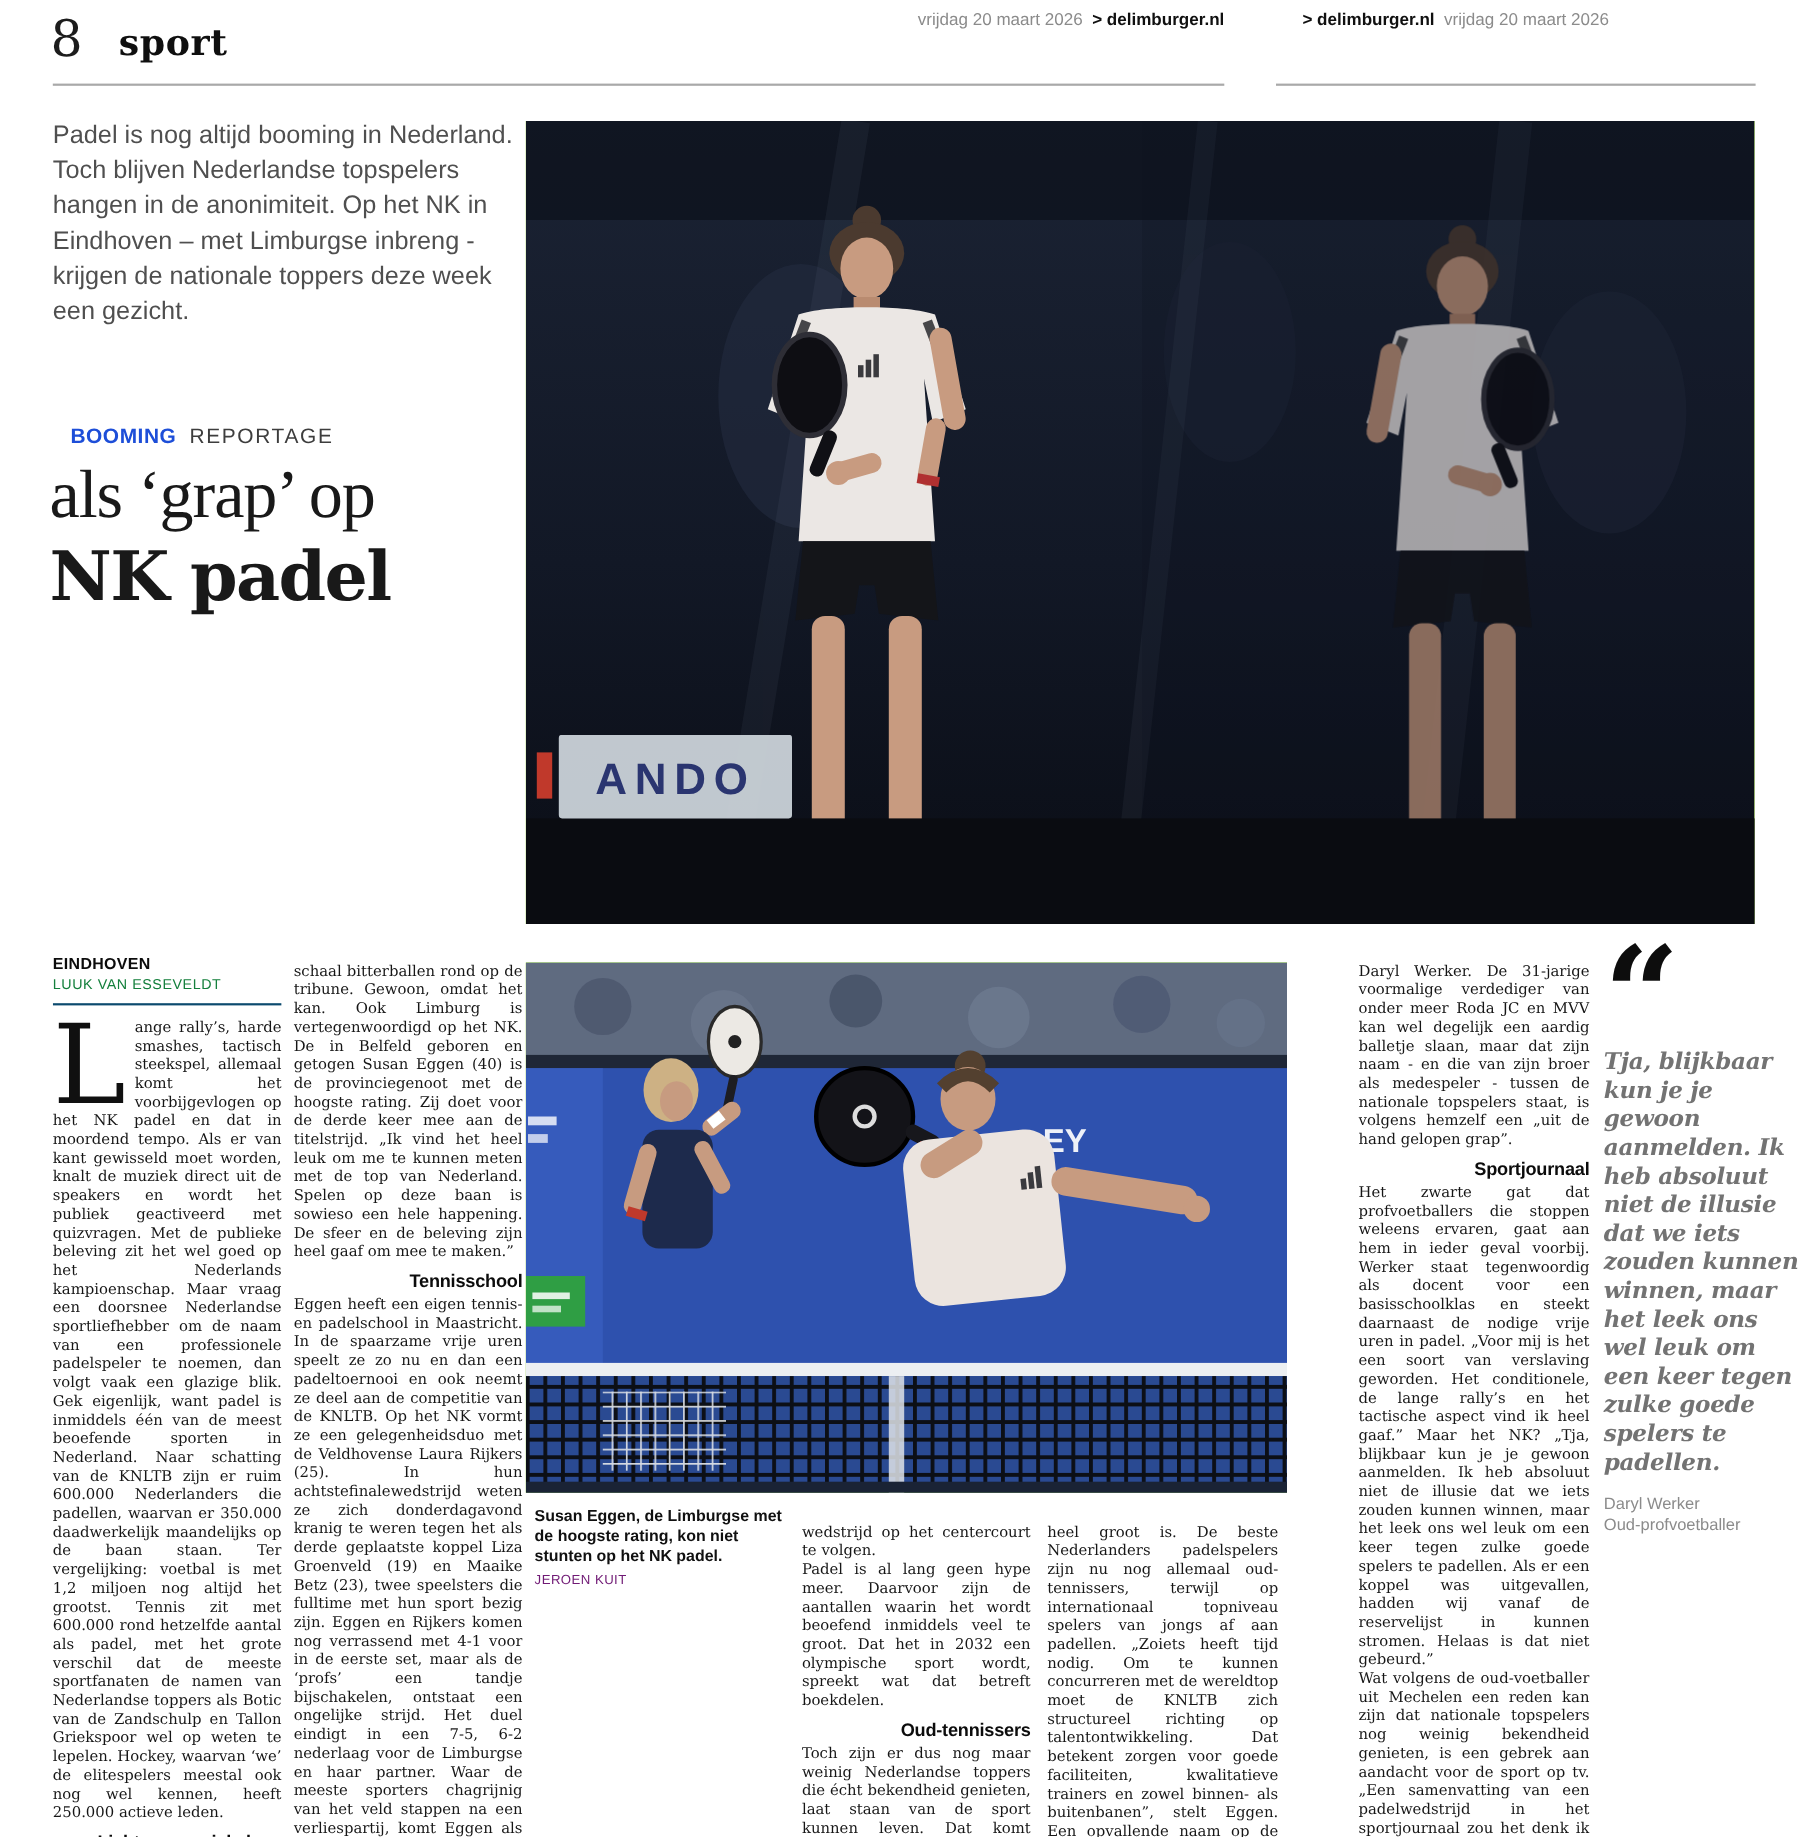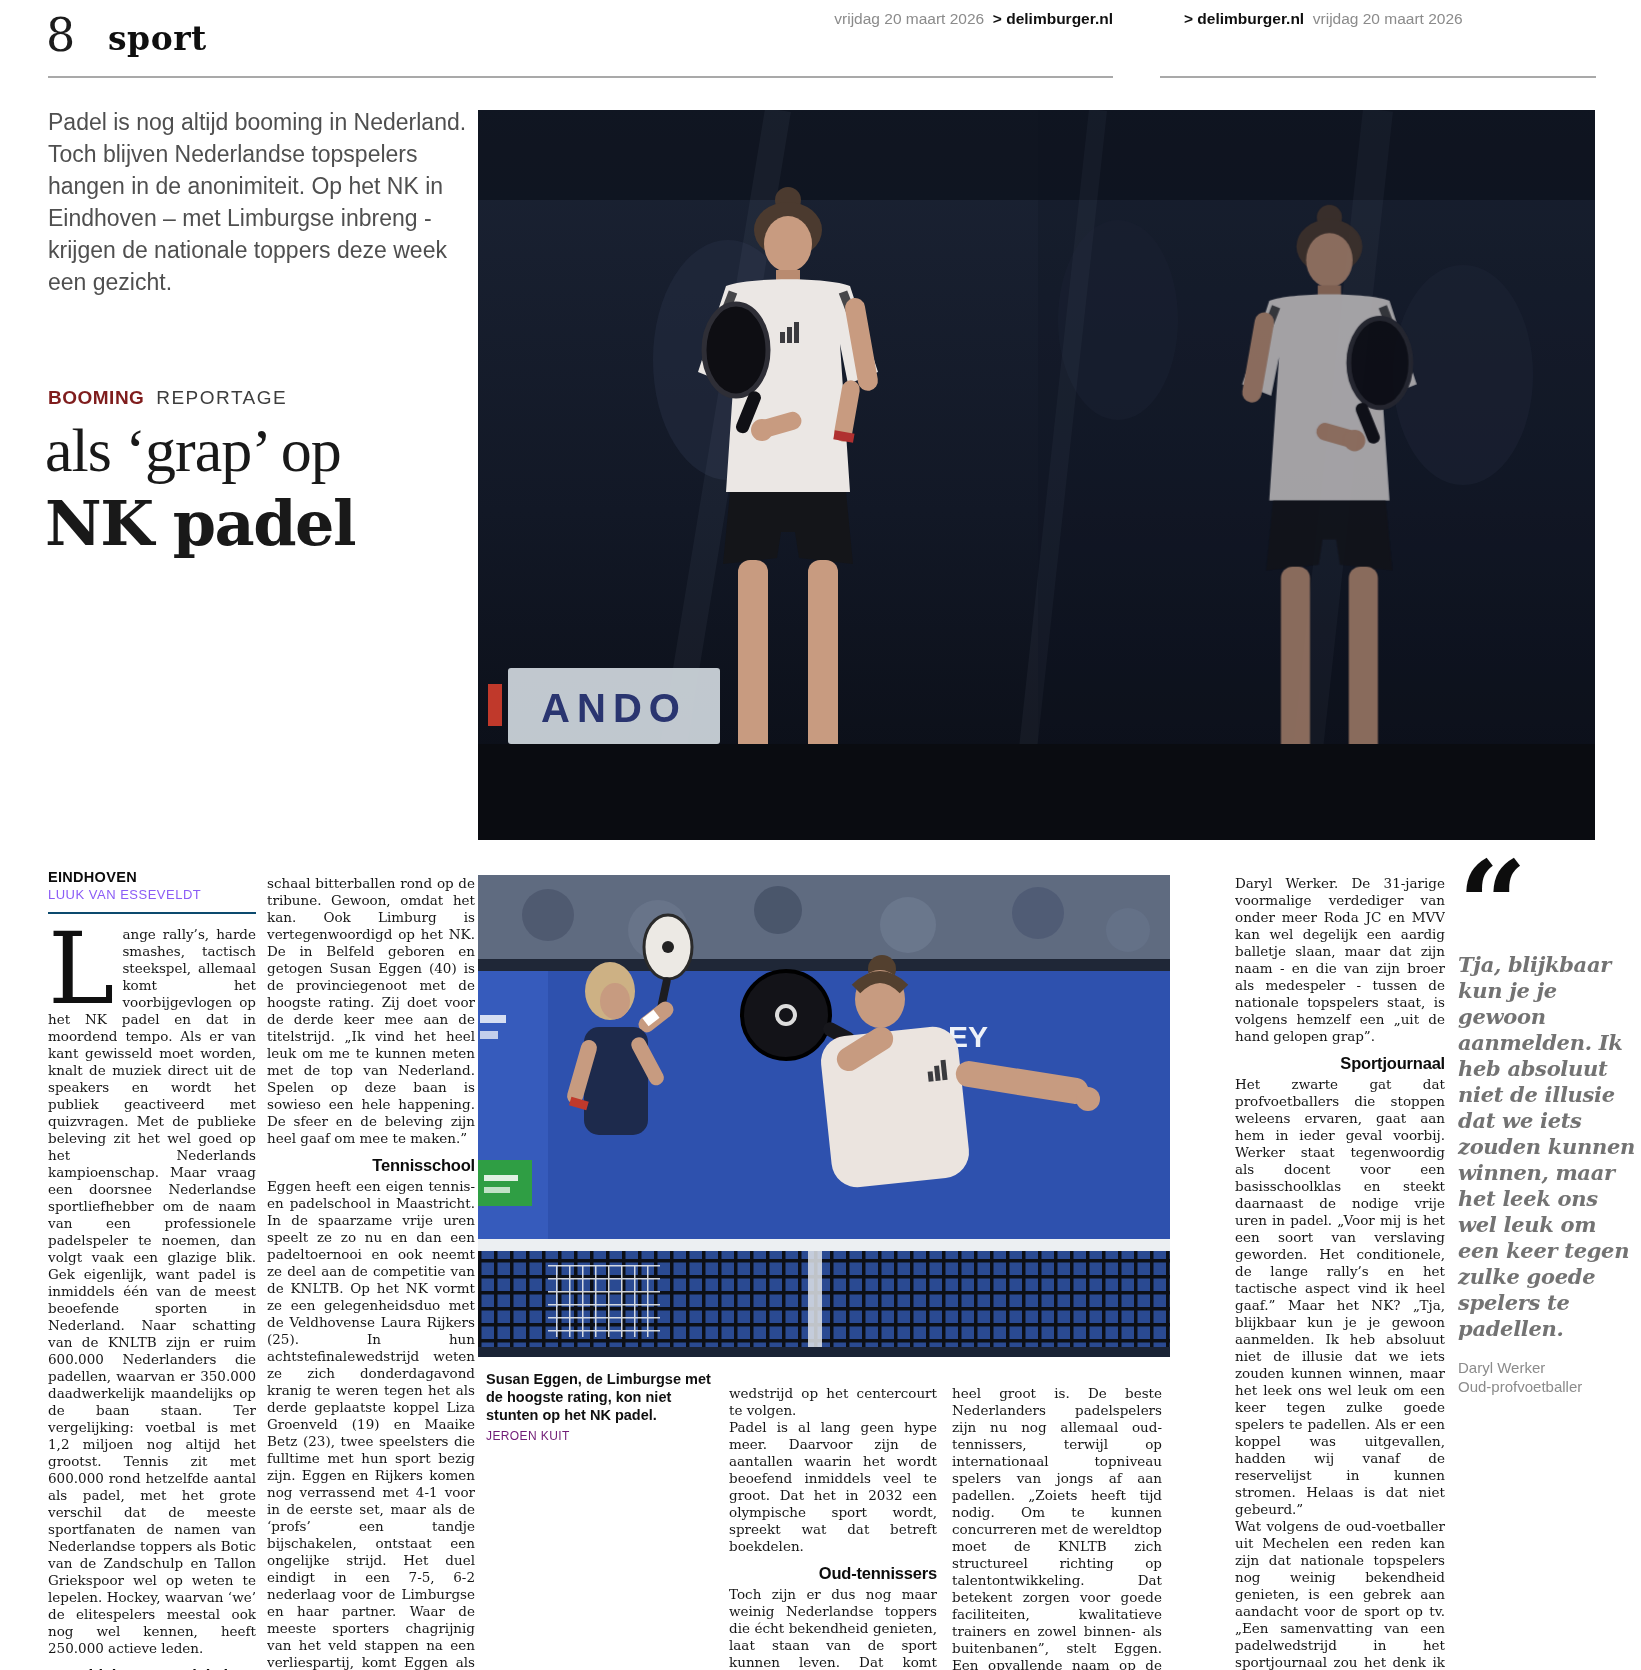--- a/index.html
+++ b/index.html
@@ -14,21 +14,21 @@
   .meta b{color:#101010;font-weight:700;}
   .meta-left{left:640px;width:473px;text-align:right;}
   .meta-right{left:1184px;width:440px;text-align:left;}
   .rule{height:2px;background:#a9a9a9;}
   .rule-left{left:48px;top:76px;width:1065px;}
   .rule-right{left:1160px;top:76px;width:436px;}
 
   
   .intro{left:48px;top:106px;width:424px;font:400 23px/32px "Liberation Sans",sans-serif;color:#4f4f4f;}
   .kicker{left:48px;top:388px;font:700 19px/1 "Liberation Sans",sans-serif;letter-spacing:.5px;}
-  .kicker .lbl{color:#7f1d1d;}
+  .kicker .lbl{color:#1d4ed8;margin-left:16px;}
   .kicker .cat{color:#3d3d3d;font-weight:400;letter-spacing:1.5px;margin-left:6px;}
   .headline{left:45px;top:414px;width:440px;font:400 62px/73px "Liberation Serif",serif;color:#191919;letter-spacing:-1px;}
   .headline .hl3{font-weight:900;font-family:"DejaVu Serif",serif;letter-spacing:-1.5px;}
 
   
   .photo{overflow:hidden;background:#84cc16;text-align:right;}
   .photo-main{left:478px;top:110px;width:1117px;height:730px;}
   .photo-second{left:478px;top:875px;width:692px;height:482px;}
   .photo svg{display:block;}
 
@@ -42,21 +42,21 @@
        -webkit-hyphens:auto;hyphens:auto;}
   .col p{margin:0;}
   .col1{left:48px;top:868px;width:208px;height:802px;}
   .col2{left:267px;top:875px;width:208px;height:795px;}
   .col3{left:729px;top:1385px;width:208px;height:285px;}
   .col4{left:952px;top:1385px;width:210px;height:285px;}
   .col5{left:1235px;top:875px;width:210px;height:795px;}
   .subhead{font:700 16.5px/19px "Liberation Sans",sans-serif;color:#0c0c0c;margin:9px 0 3px;text-align:right;letter-spacing:-.2px;}
   .byline-block{border-bottom:2px solid #0c4a6e;padding-bottom:9px;margin-bottom:12px;text-align:left;}
   .dateline{font:700 14.5px/18px "Liberation Sans",sans-serif;color:#0c0c0c;letter-spacing:.3px;}
-  .byline{font:400 13px/17px "Liberation Sans",sans-serif;color:#8b5cf6;letter-spacing:.5px;}
+  .byline{font:400 13px/17px "Liberation Sans",sans-serif;color:#15803d;letter-spacing:.5px;}
   .dropcap{float:left;font:400 100px/78px "DejaVu Serif",serif;color:#101010;margin:4px 8px 0 0;}
 
   
   .pullquote{left:1458px;top:868px;width:178px;}
   .pq-mark{font:700 120px/74px "DejaVu Serif",serif;color:#0d0d0d;letter-spacing:-6px;}
   .pq-text{margin-top:10px;font:700 21px/26px "DejaVu Serif",serif;font-style:italic;color:#737373;letter-spacing:-.3px;}
   .pq-attrib{margin-top:16px;font:400 15px/19px "Liberation Sans",sans-serif;color:#8b8b8b;}
 </style>
 </head>
 <body>

